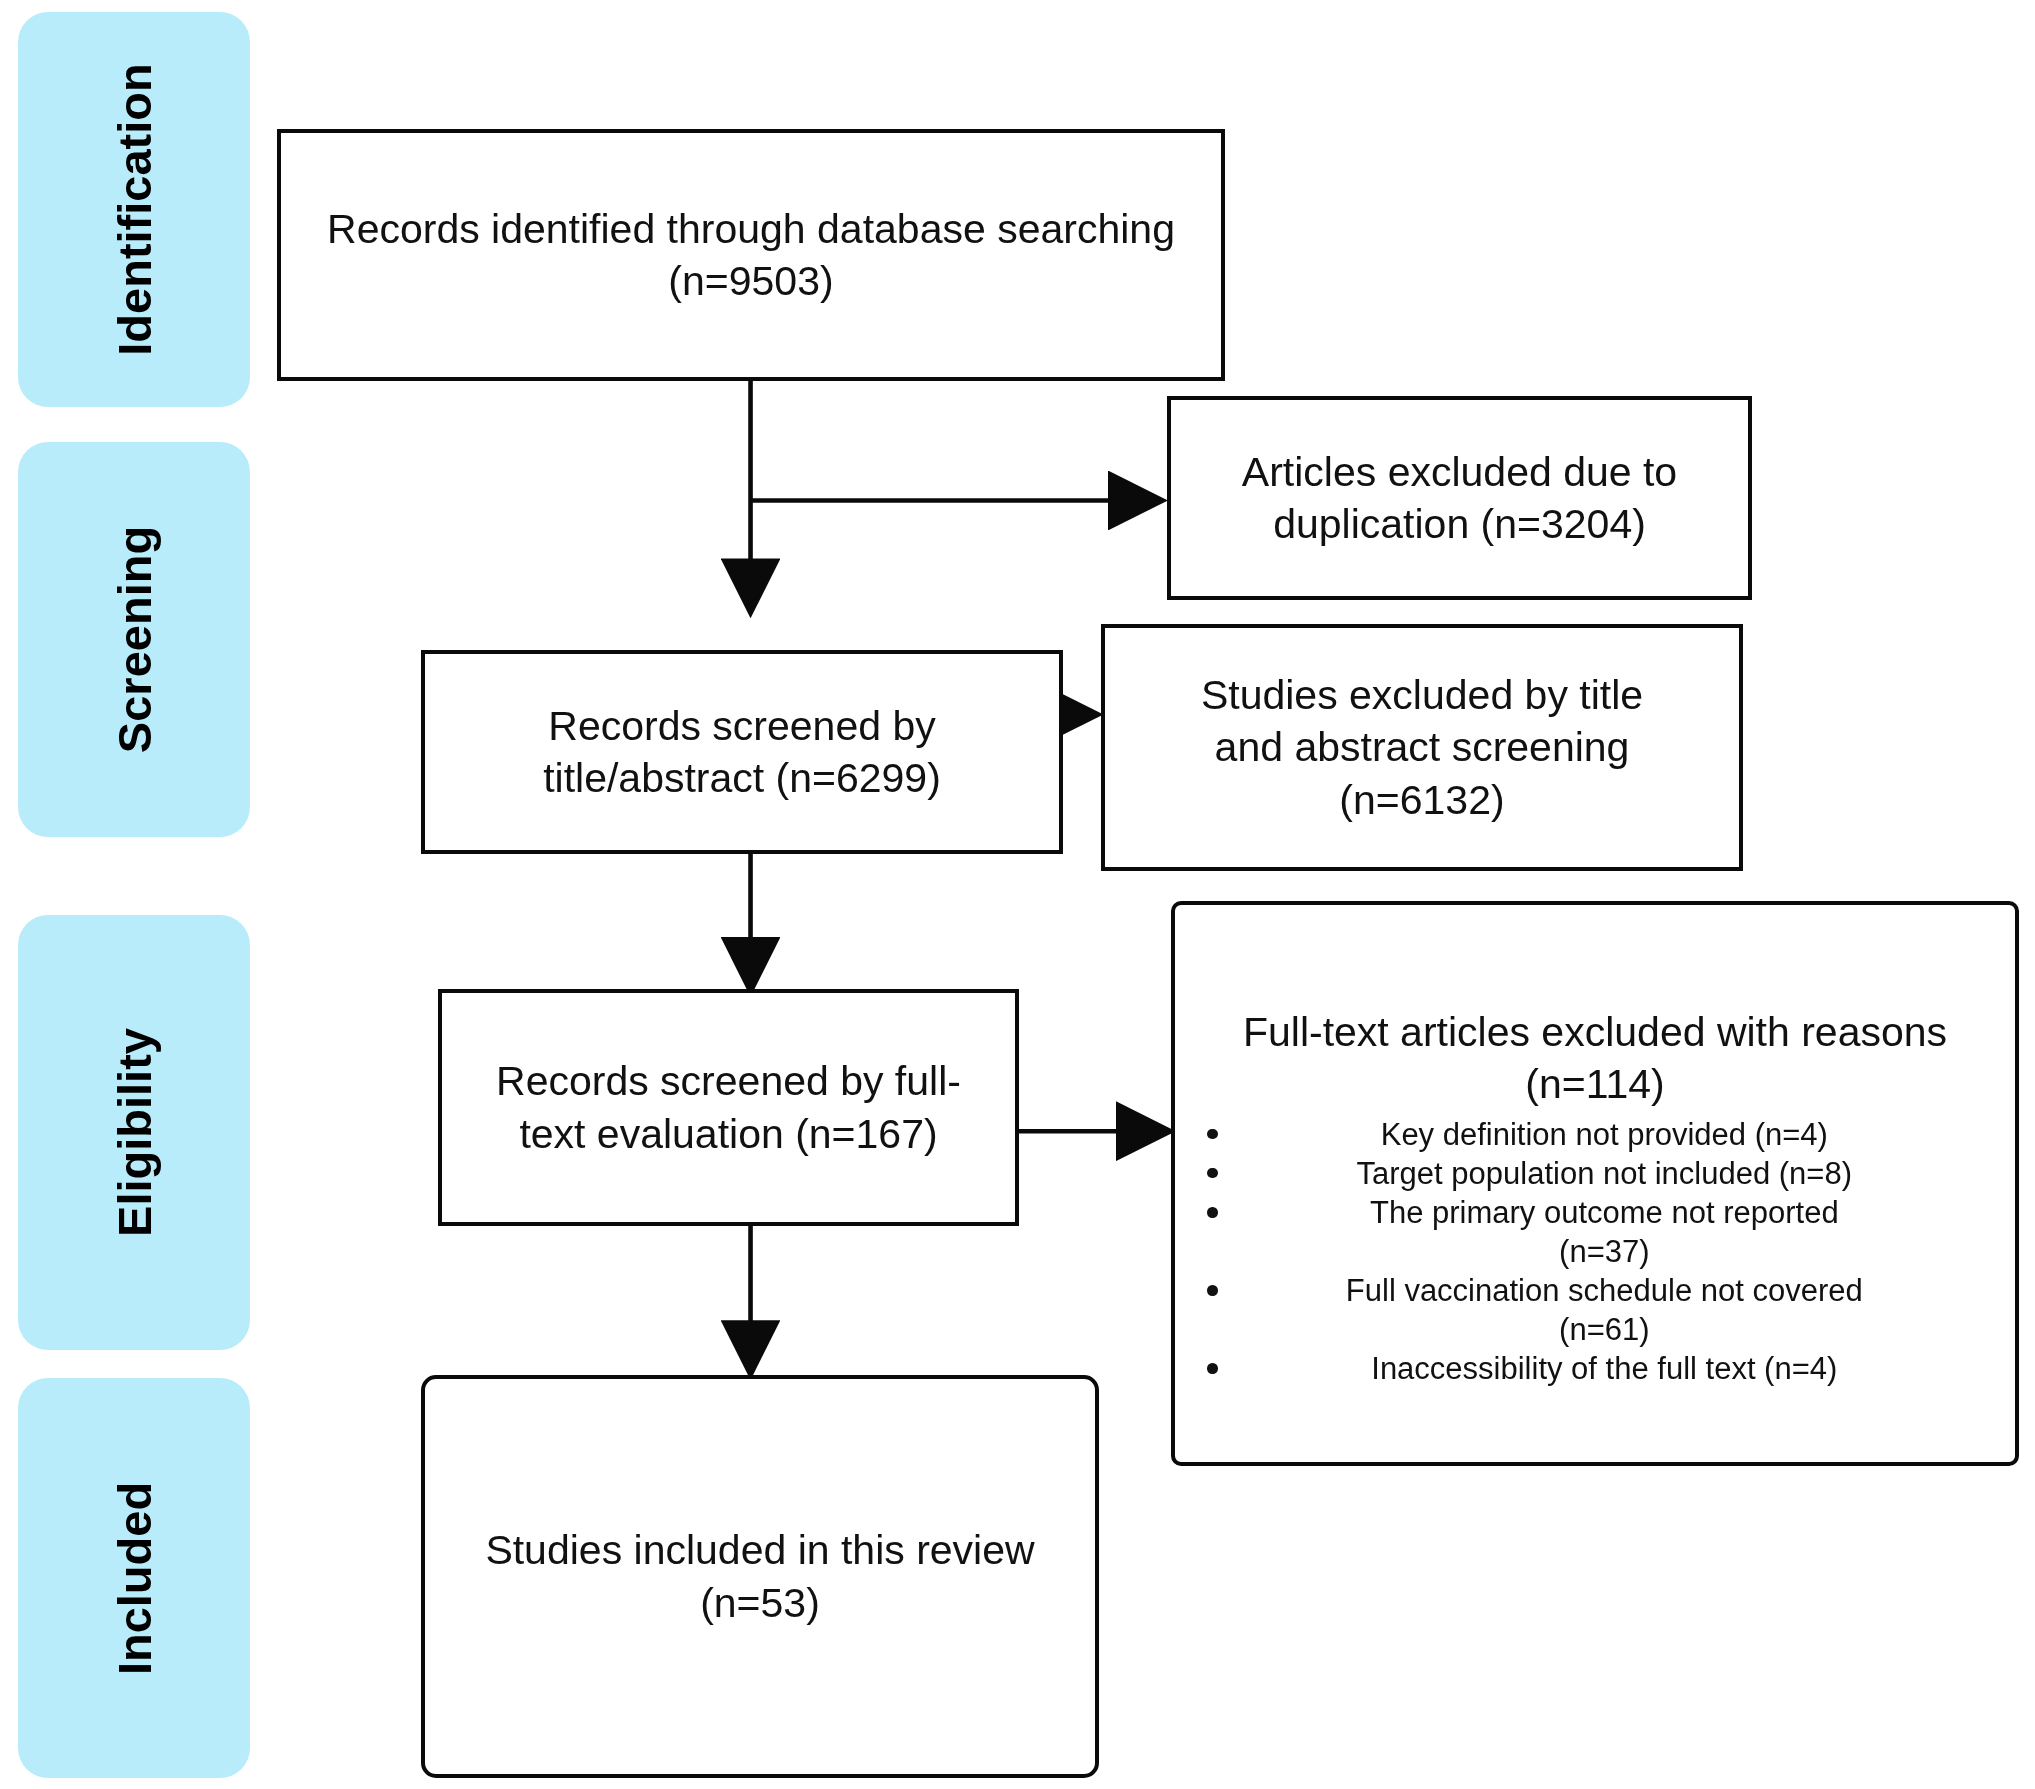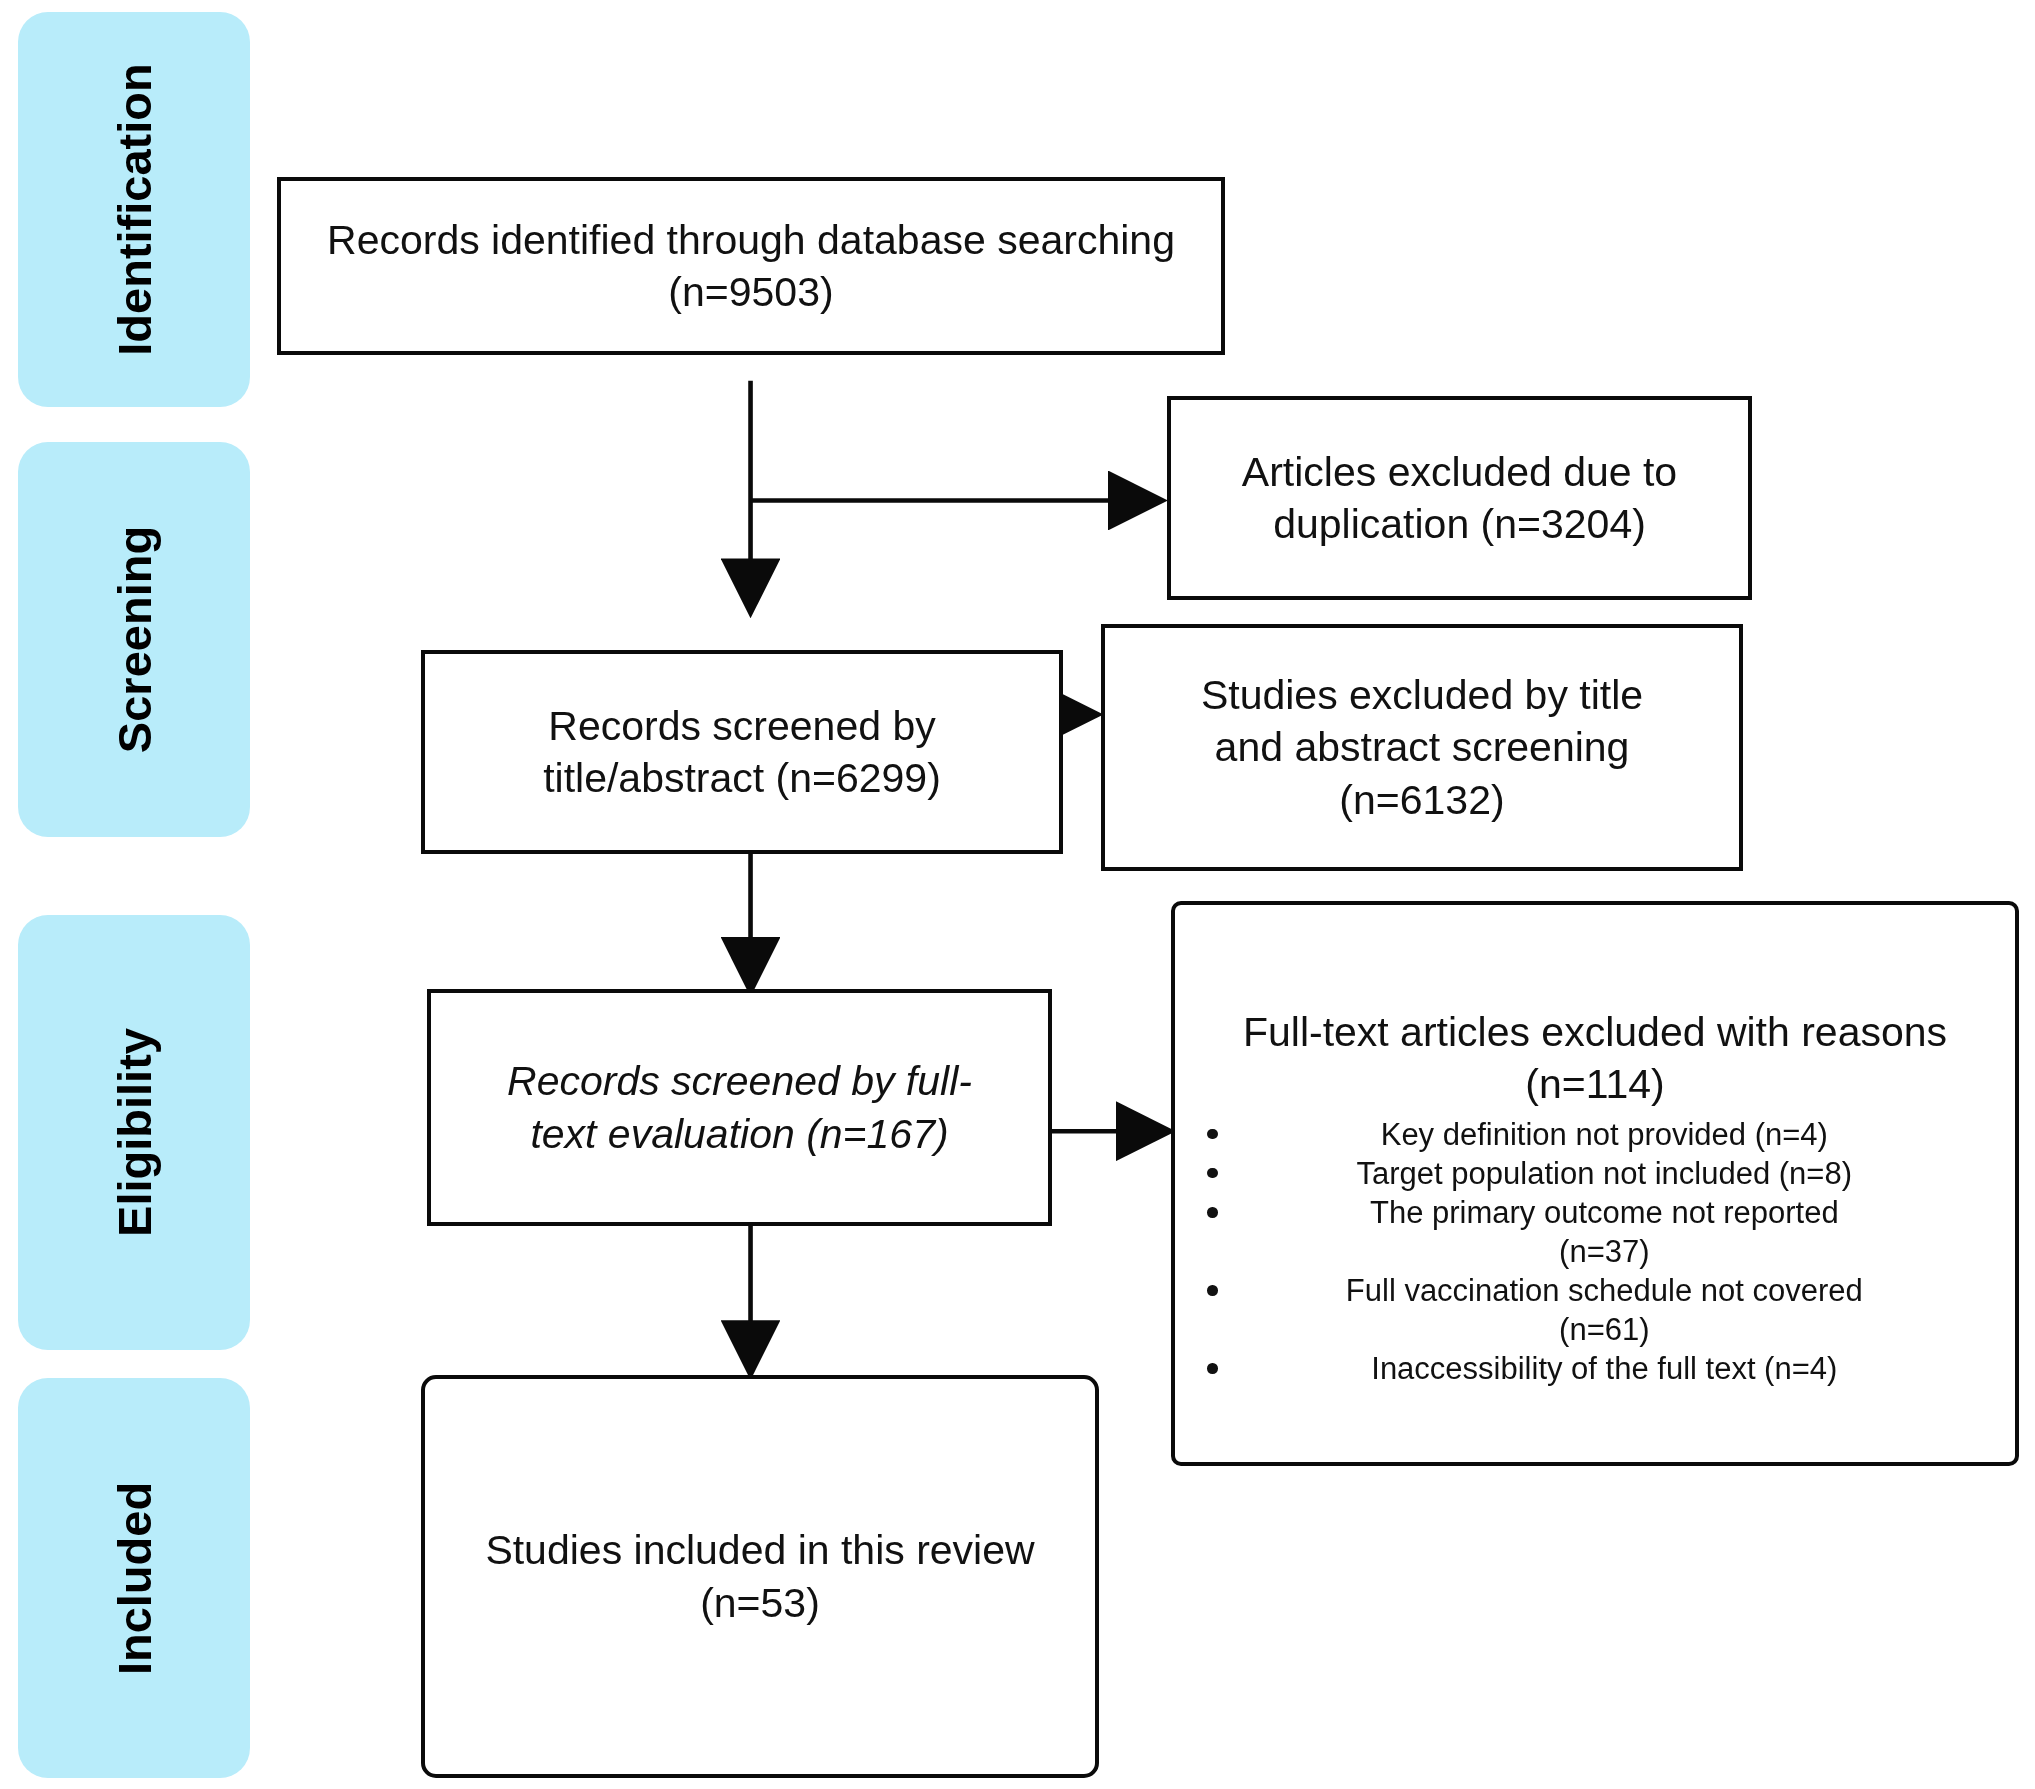--- a/index.html
+++ b/index.html
@@ -141,42 +141,42 @@
 
     <line x1="1140" y1="1238" x2="1140" y2="1500" stroke="#0a0a0a" stroke-width="7" marker-end="url(#arrow-head)"></line>
 
     <line x1="1615" y1="1085" x2="1662" y2="1085" stroke="#0a0a0a" stroke-width="7" marker-end="url(#arrow-head)"></line>
 
     <line x1="1522" y1="1718" x2="1772" y2="1718" stroke="#0a0a0a" stroke-width="7" marker-end="url(#arrow-head)"></line>
 
     <line x1="1140" y1="1862" x2="1140" y2="2082" stroke="#0a0a0a" stroke-width="7" marker-end="url(#arrow-head)"></line>
   </svg>
 
-  <div class="flow-box" style="left:277px; top:129px; width:948px; height:178px;margin-top:48px;">
+  <div class="flow-box" style="left:277px; top:129px; width:948px; height:252px;">
     <span class="box-text">Records identified through database searching
 (n=9503)</span>
   </div>
 
   <div class="flow-box" style="left:1167px; top:396px; width:585px; height:204px;">
     <span class="box-text">Articles excluded due to
 duplication (n=3204)</span>
   </div>
 
   <div class="flow-box" style="left:421px; top:611px; width:642px; height:204px;margin-top:39px;">
     <span class="box-text">Records screened by
 title/abstract (n=6299)</span>
   </div>
 
   <div class="flow-box" style="left:1101px; top:624px; width:642px; height:247px;">
     <span class="box-text">Studies excluded by title
 and abstract screening
 (n=6132)</span>
   </div>
 
-  <div class="flow-box" style="left:427px; top:989px; width:625px; height:237px;font-style:italic;">
+  <div class="flow-box" style="left:438px; top:989px; width:581px; height:237px;">
     <span class="box-text">Records screened by full-
 text evaluation (n=167)</span>
   </div>
 
   <div class="flow-box reasons" style="left:1171px; top:901px; width:848px; height:565px;">
     <div class="reasons-inner">
       <div class="reasons-heading">Full-text articles excluded with reasons
 (n=114)</div>
       <ul class="reasons-list">
         <li>

